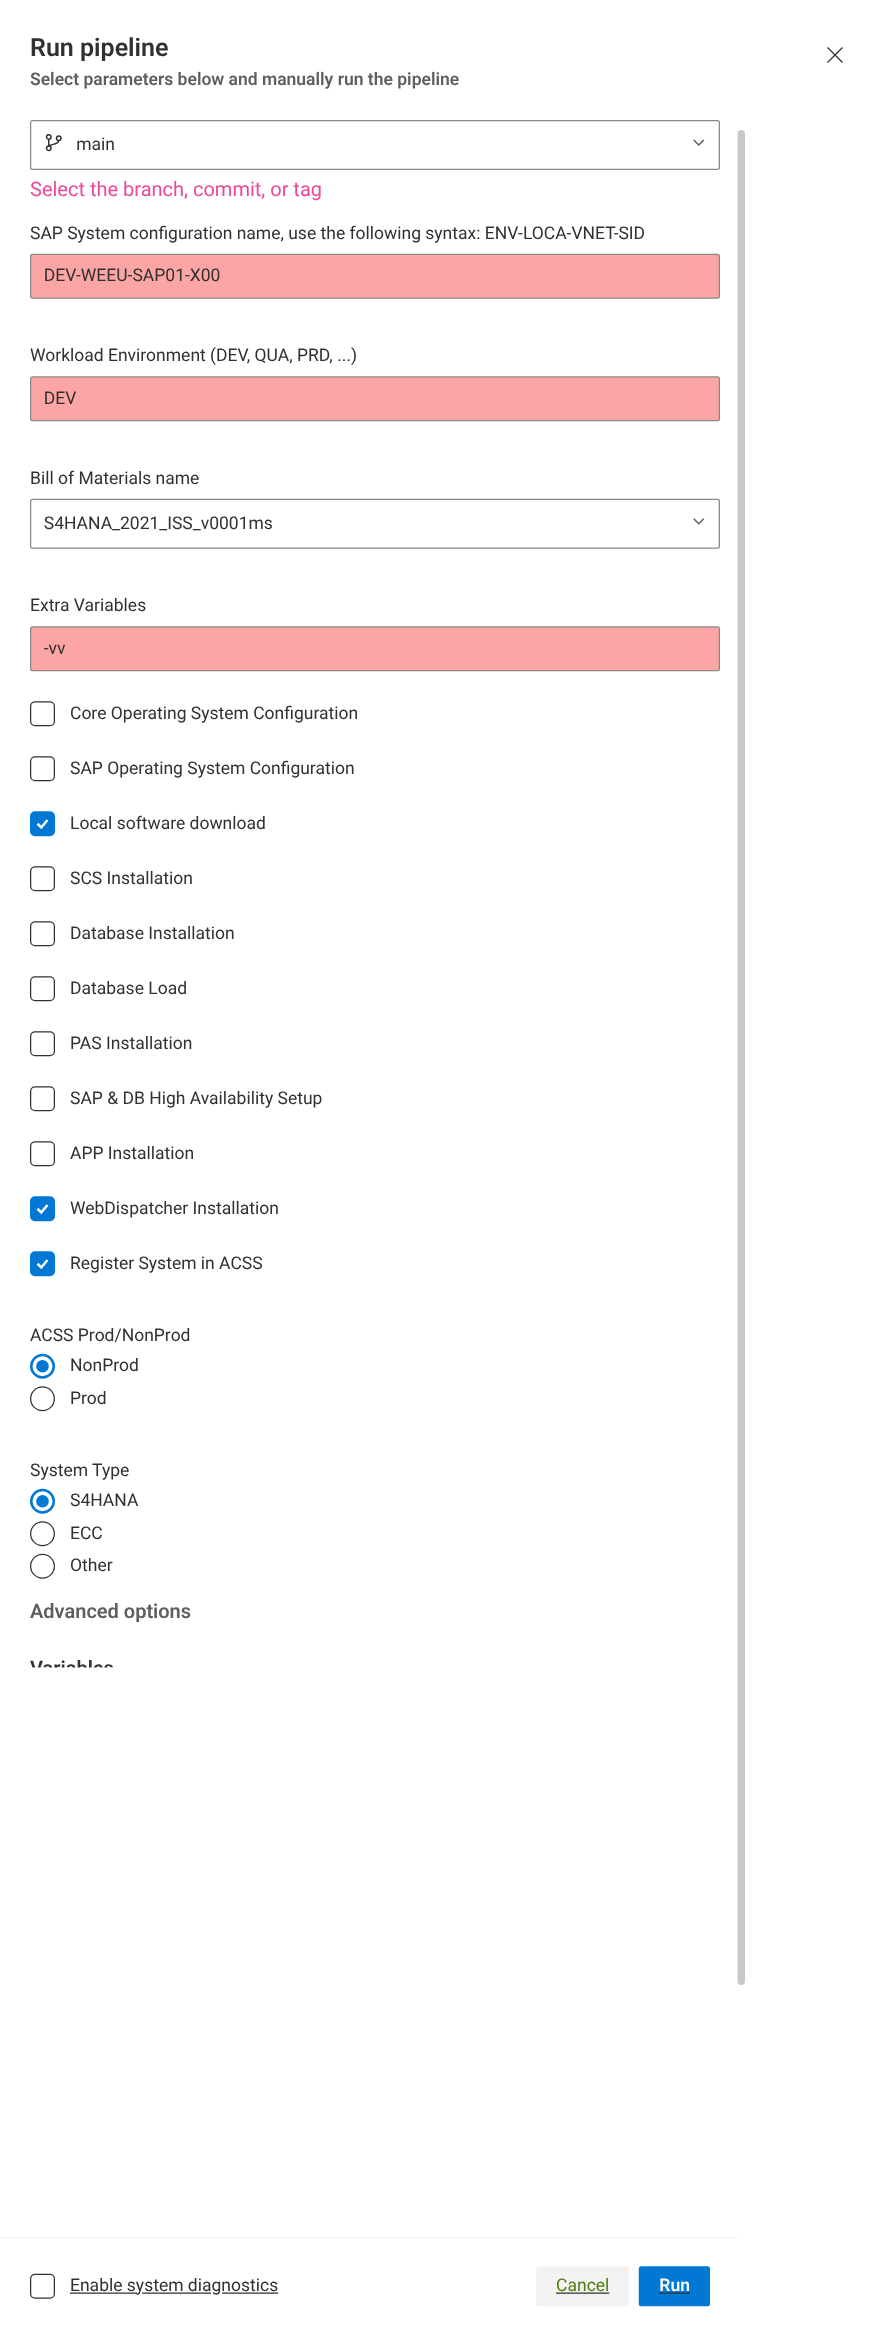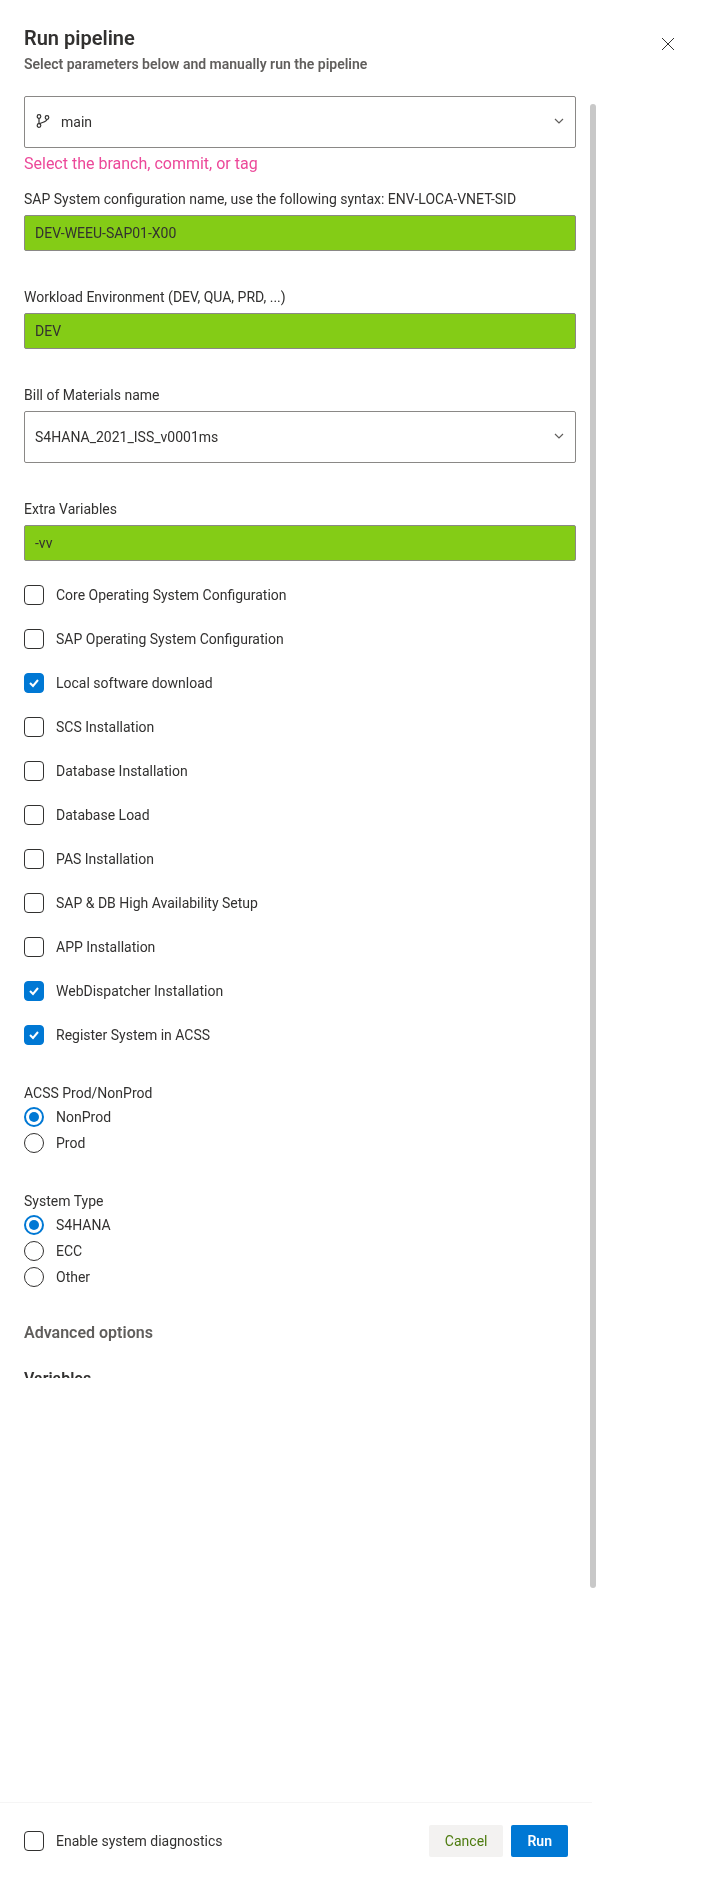--- a/index.html
+++ b/index.html
@@ -80,21 +80,21 @@
     line-height: 20px;
   }
   .field-label:first-child { margin-top: 0; }
   .helper-text {
     font-size: 16px;
     color: #ec4899;
     margin-top: 6px;
   }
   .select-box {
     width: 100%;
-    height: 52px;
+    height: 40px;
     border: 1px solid #8a8886;
     border-radius: 2px;
     display: flex;
     align-items: center;
     padding: 0 10px;
     background: #ffffff;
     cursor: pointer;
     position: relative;
   }
   .select-box .icon-left {
@@ -111,21 +111,21 @@
   }
   .text-input {
     width: 100%;
     height: 36px;
     border: 1px solid #8a8886;
     border-radius: 2px;
     padding: 0 10px;
     font-size: 14px;
     font-family: inherit;
     color: #323130;
-    background: #84cc16;
+    background: #fca5a5;
   }
 
   .check-row {
     display: flex;
     align-items: center;
     margin-top: 24px;
   }
   .check {
     width: 20px;
     height: 20px;
@@ -184,43 +184,44 @@
   }
   .radio-label {
     font-size: 14px;
     cursor: pointer;
   }
 
   .section-heading {
     font-size: 16px;
     font-weight: 600;
     color: #605e5c;
-    margin-top: 36px;
+    margin-top: 16px;
   }
   .cutoff-heading {
     font-size: 16px;
     font-weight: 600;
     color: #323130;
     margin-top: 24px;
     height: 12px;
     overflow: hidden;
     line-height: 26px;
   }
 
   .footer {
     position: absolute;
     left: 0;
     right: 116px;
-    bottom: 0;
+    bottom: 12px;
     height: 76px;
     border-top: 1px solid rgba(0,0,0,0.04);
     background: #ffffff;
     display: flex;
     align-items: center;
     padding: 0 24px;
+    text-decoration: underline;
   }
   .footer .spacer { flex: 1; }
   .btn {
     height: 32px;
     padding: 0 16px;
     border: none;
     border-radius: 2px;
     font-size: 14px;
     font-family: inherit;
     cursor: pointer;

